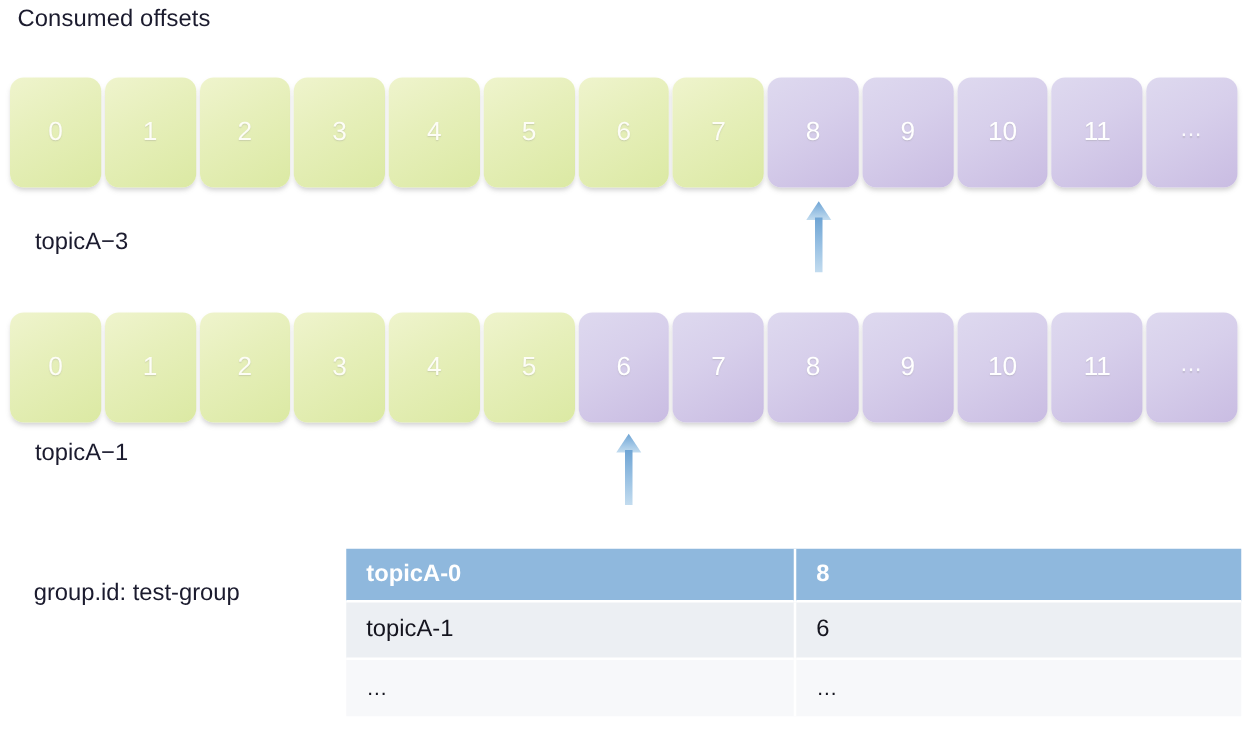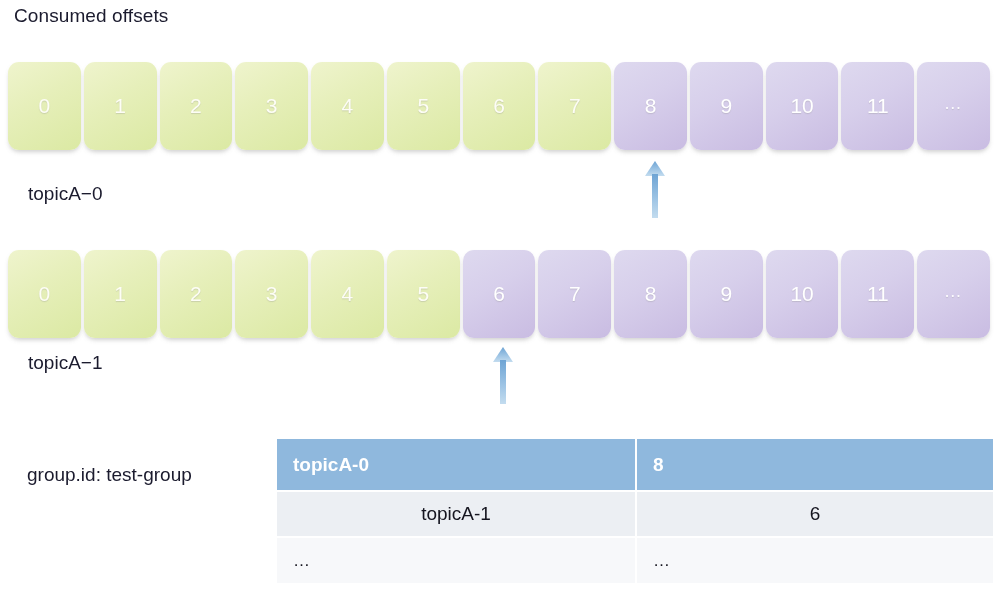--- a/index.html
+++ b/index.html
@@ -102,33 +102,33 @@
     padding: 0 16px;
     text-align: left;
     font-weight: normal;
     border: none;
     vertical-align: middle;
   }
   #offsets-table col.col-topic  { width: 359px; }
   #offsets-table col.col-offset { width: 357px; }
 
   #offsets-table thead tr {
-    height: 52px;
+    height: 42px;
   }
   #offsets-table thead th {
     background: #8fb8dd;
     color: #ffffff;
     font-weight: bold;
     font-size: 19px;
     border-right: 2px solid #ffffff;
   }
   #offsets-table thead th:last-child { border-right: none; }
 
   #offsets-table tbody tr { height: 46px; }
-  #offsets-table tbody tr.row-even td { background: #eceff3; text-align: center; }
+  #offsets-table tbody tr.row-even td { background: #eceff3; }
   #offsets-table tbody tr.row-odd  td { background: #f7f8fa; }
   #offsets-table tbody td {
     color: #15151f;
     border-right: 2px solid #ffffff;
     border-top: 2px solid #ffffff;
   }
   #offsets-table tbody td:last-child { border-right: none; }
   #offsets-table tbody td.is-ellipsis {
     font-size: 17px;
     letter-spacing: 1px;
@@ -216,21 +216,21 @@
       <span class="cell-label">10</span>
     </div>
     <div class="cell pending" style="left: 833.462px; width: 72.7692px;">
       <span class="cell-label">11</span>
     </div>
     <div class="cell pending ellipsis" style="left: 909.231px; width: 72.7692px;">
       <span class="cell-label">…</span>
     </div>
   </div>
 
-<div id="caption-topic-a-0" class="row-caption">topicA−0</div>
+<div id="caption-topic-a-0" class="row-caption">topicA−3</div>
 
 <div id="caption-topic-a-1" class="row-caption">topicA−1</div>
 
 <div id="caption-group-id" class="row-caption">group.id: test-group</div>
 
 <div id="arrow-topic-a-0" class="offset-arrow">
   <svg width="26" height="58" viewBox="0 0 26 58" xmlns="http://www.w3.org/2000/svg">
     <defs>
       <linearGradient id="arrGrad0" x1="0" y1="0" x2="0" y2="1">
         <stop offset="0%" stop-color="#6ea4d4"></stop>

